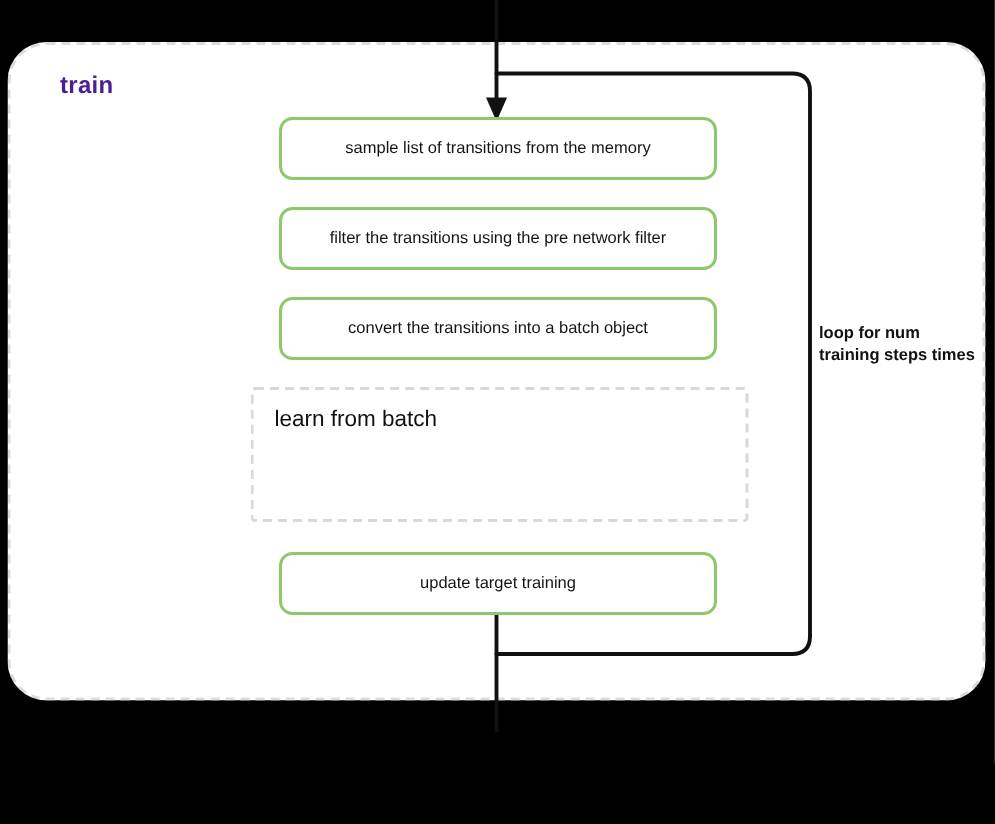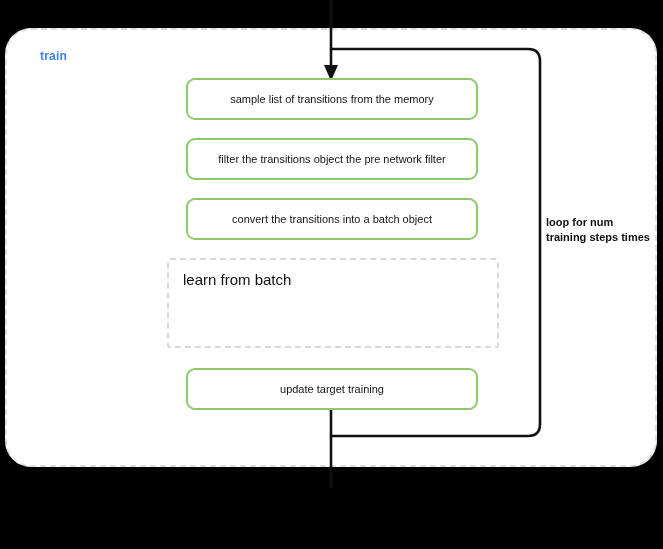--- a/index.html
+++ b/index.html
@@ -26,23 +26,23 @@
     box-sizing: border-box;
     background: #ffffff;
     border: 2px dashed #dcdcdc;
     border-radius: 26px;
   }
 
   #train-title {
     position: absolute;
     left: 33px;
     top: 19px;
-    font-size: 12px;
+    font-size: 16px;
     font-weight: bold;
-    color: #3b82f6;
+    color: #4c1d95;
     letter-spacing: 0.2px;
   }
 
   
   .proc-box {
     position: absolute;
     box-sizing: border-box;
     width: 292px;
     height: 42px;
     left: 186px;
@@ -127,21 +127,21 @@
     </g>
 
     <path d="M331,49 L528,49 Q540,49 540,61 L540,424" stroke="#111111" stroke-width="2.6" fill="none" stroke-linecap="round"></path>
 
     <path d="M540,424 Q540,436 528,436 L331,436" stroke="#111111" stroke-width="2.6" fill="none" stroke-linecap="round"></path>
 
     <path d="M331,410 L331,488" stroke="#111111" stroke-width="2.6" fill="none"></path>
   </svg>
 
   <div class="proc-box b1">sample list of transitions from the memory</div>
-  <div class="proc-box b2">filter the transitions object the pre network filter</div>
+  <div class="proc-box b2">filter the transitions using the pre network filter</div>
   <div class="proc-box b3">convert the transitions into a batch object</div>
 
   <div id="learn-group">
     <div id="learn-group-title">learn from batch</div>
   </div>
 
   <div class="proc-box b4">update target training</div>
 
   <div id="loop-label">loop for num training steps times</div>
 

